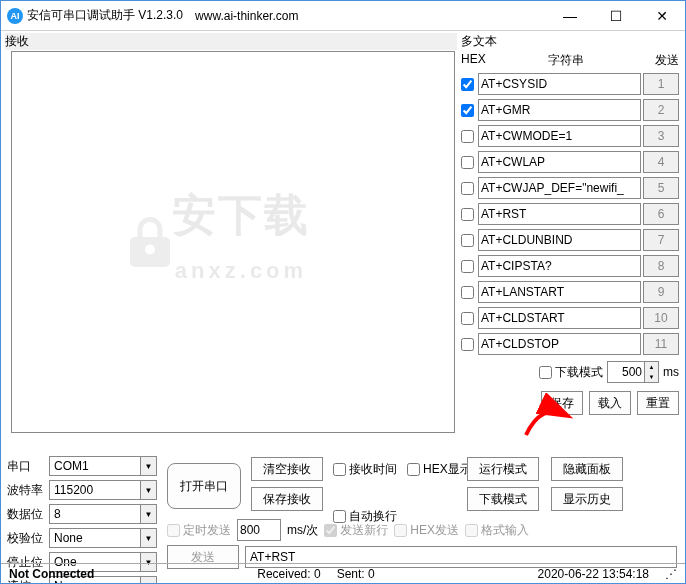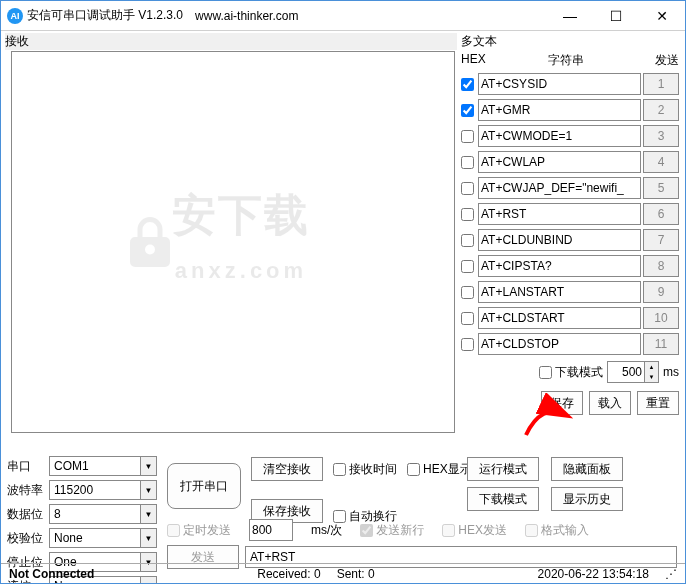--- a/index.html
+++ b/index.html
@@ -48,35 +48,35 @@
 
 .port-grid { position: absolute; left: 0; top: 6px; width: 150px; }
 .pg-row { display: flex; align-items: center; height: 22px; margin-bottom: 2px; }
 .pg-row .lbl { width: 42px; font-size: 12px; }
 .combo { flex: 1; display: flex; height: 20px; border: 1px solid #888; background: #fff; align-items: center; position: relative; }
 .combo span { flex: 1; padding: 0 4px; font-size: 12px; }
 .combo .dd { width: 16px; height: 100%; border-left: 1px solid #888; background: #f0f0f0; display: flex; align-items: center; justify-content: center; font-size: 8px; }
 
 .open-port { position: absolute; left: 160px; top: 14px; width: 74px; height: 46px; border-radius: 8px; }
 
-.ctl-col { position: absolute; left: 244px; top: 8px; width: 72px; display: flex; flex-direction: column; gap: 18px; }
+.ctl-col { position: absolute; left: 244px; top: 8px; width: 72px; display: flex; flex-direction: column; gap: 6px; }
 .ctl-col .btn { width: 72px; }
 
 .chk-lbl { display: inline-flex; align-items: center; gap: 3px; font-size: 12px; }
 .chk-lbl input { width: 13px; height: 13px; }
 .chk-lbl.disabled { color: #999; }
 
 .chk-area { position: absolute; left: 326px; top: 12px; display: flex; flex-direction: column; gap: 30px; }
 .chk-area .row { display: flex; gap: 10px; }
 
 .r-col { position: absolute; left: 460px; top: 8px; display: flex; flex-direction: column; gap: 6px; }
 .r-col2 { position: absolute; left: 544px; top: 8px; display: flex; flex-direction: column; gap: 6px; }
 .r-col .btn, .r-col2 .btn { width: 72px; }
 
-.timed-row { position: absolute; left: 160px; top: 70px; display: flex; align-items: center; gap: 18px; }
+.timed-row { position: absolute; left: 160px; top: 70px; display: flex; align-items: center; gap: 6px; }
 .num-in { width: 44px; height: 22px; border: 1px solid #888; padding: 0 2px; font-size: 12px; }
 
 .send-row { position: absolute; left: 160px; top: 96px; display: flex; align-items: center; gap: 6px; }
 .send-row .btn { width: 72px; }
 .cmd-line { width: 432px; height: 22px; border: 1px solid #888; padding: 0 4px; font-size: 12px; }
 
 .statusbar { position: absolute; left: 0; bottom: 0; height: 20px; width: 100%; border-top: 1px solid #aaa; display: flex; align-items: center; font-size: 12px; }
 .statusbar .cell { padding: 0 8px; }
 .statusbar .cell.b { font-weight: bold; }
 .statusbar .sp { flex: 1; }

